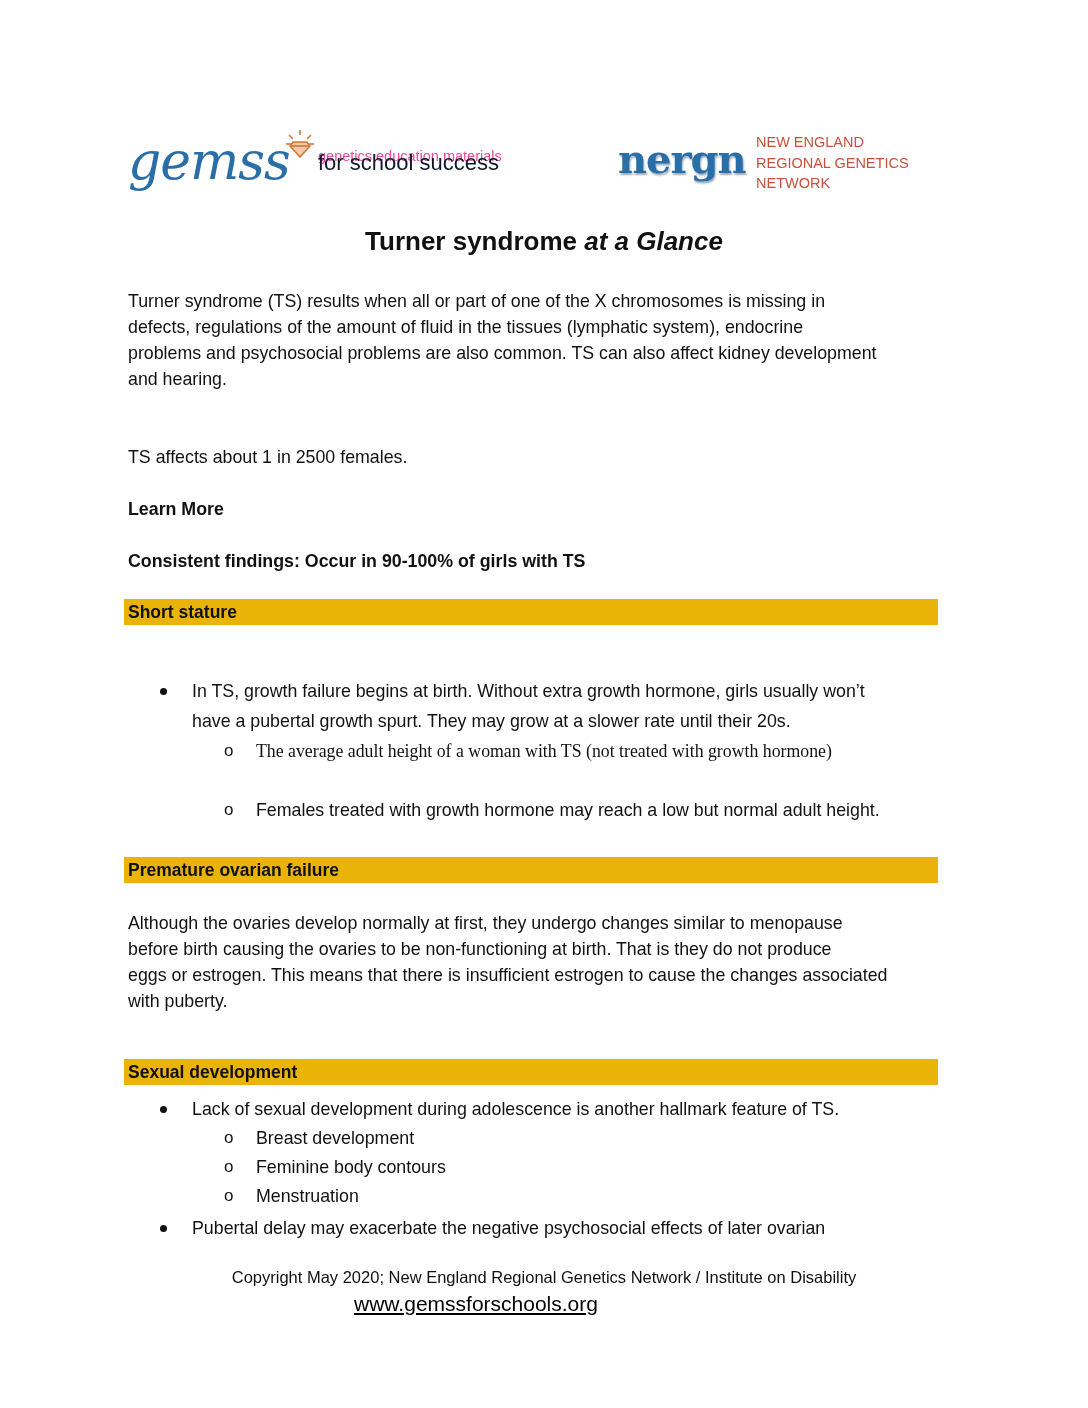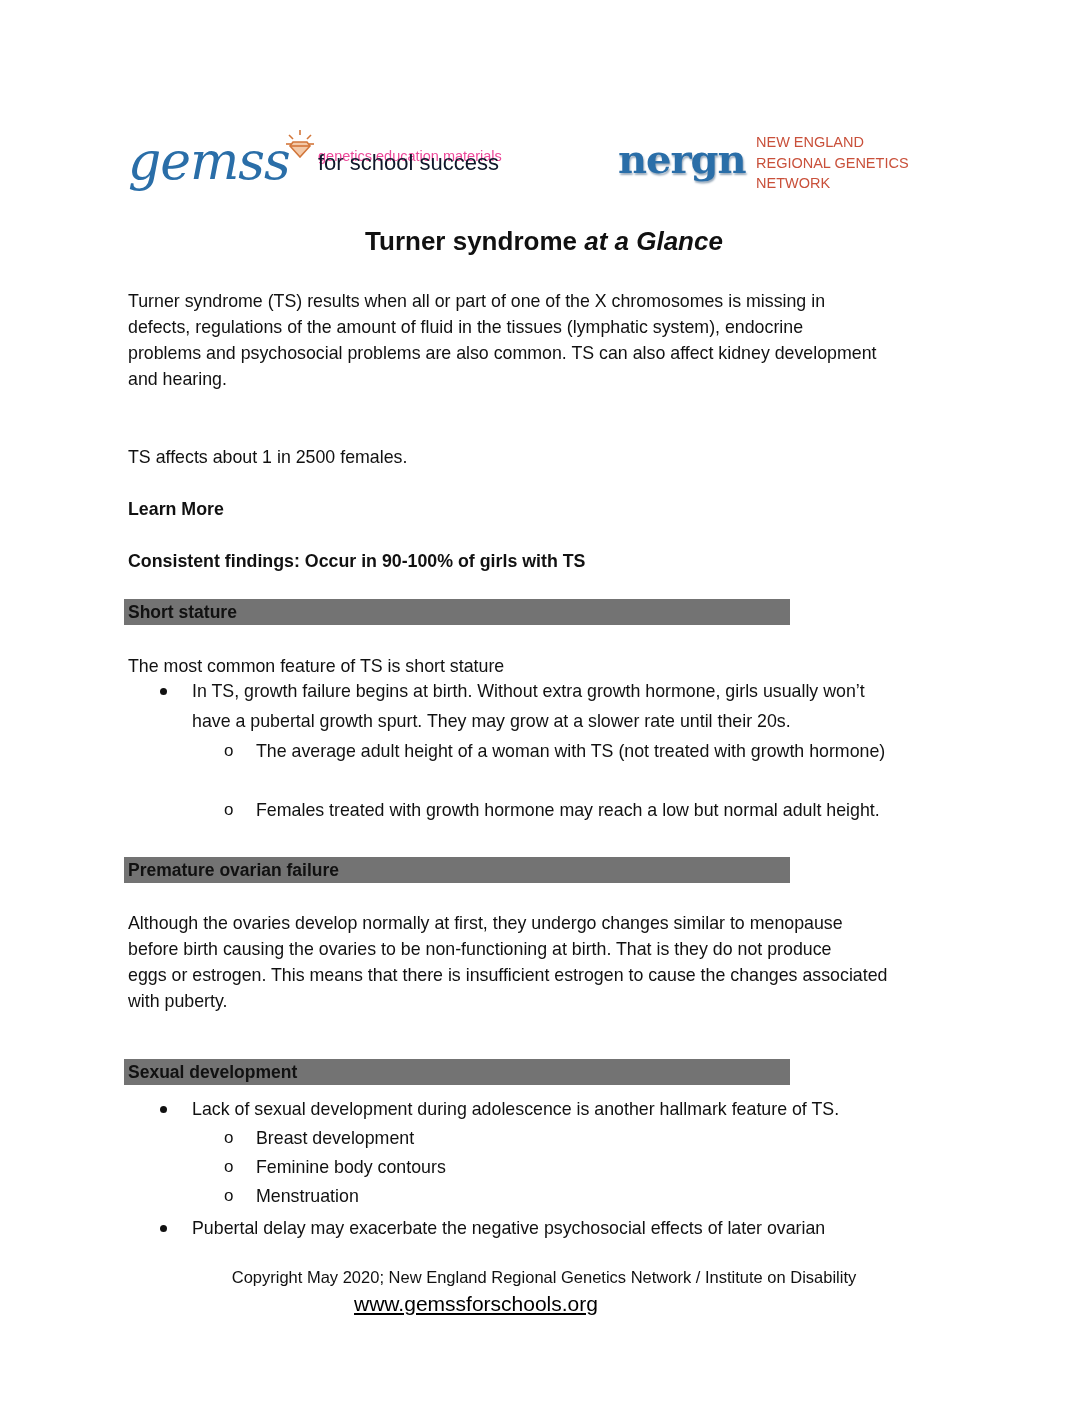--- a/index.html
+++ b/index.html
@@ -21,21 +21,21 @@
                 text-shadow:1px 2px 2px #9ab; }
   .nergn-lines { position:absolute; left:138px; top:2px; font-size:14.5px; color:#c9503a; line-height:20.5px; }
 
   .title { position:absolute; left:0; width:1088px; top:226px; text-align:center;
            font-size:26px; font-weight:bold; }
   .title em { font-style:italic; }
 
   .p { position:absolute; left:128px; width:830px; font-size:17.8px; line-height:26px; }
   .b { font-weight:bold; }
 
-  .band { position:absolute; left:124px; width:666px; height:26px; background:#737373; }
+  .band { position:absolute; left:124px; width:814px; height:26px; background:#eab308; }
   .band span { position:absolute; left:4px; top:2px; font-size:17.5px; font-weight:bold; line-height:22px; }
 
   .li { position:absolute; font-size:17.8px; line-height:29.5px; }
   .bullet { position:absolute; width:7px; height:7px; border-radius:50%; background:#111; }
   .circ { position:absolute; font-size:17px; }
 
   .footer { position:absolute; left:0; width:1088px; top:1268px; text-align:center; font-size:16.5px; }
   .footer-link { position:absolute; left:0; width:952px; top:1292px; text-align:center;
                  font-size:21px; color:#000000; text-decoration:underline; }
 </style>
@@ -79,30 +79,29 @@
     <div>and hearing.</div>
   </div>
 
   <div class="p" style="top:444px;">TS affects about 1 in 2500 females.</div>
   <div class="p b" style="top:496px;">Learn More</div>
   <div class="p b" style="top:548px;">Consistent findings: Occur in 90-100% of girls with TS</div>
 
   <div class="band" style="top:599px;">
     <span>Short stature</span>
   </div>
-  <div class="p" style="top:653px;">The most common feature of TS is short stature</div>
 
   <span class="bullet" style="left:160px; top:688px;"></span>
   <div class="li" style="left:192px; top:677px;">
     <div>In TS, growth failure begins at birth. Without extra growth hormone, girls usually won’t</div>
     <div>have a pubertal growth spurt. They may grow at a slower rate until their 20s.</div>
   </div>
 
   <span class="circ" style="left:224px; top:741px;">o</span>
-  <div class="li" style="left:256px; top:737px;">
+  <div class="li" style="left:256px; top:737px;font-family:Liberation Serif, serif;">
     <div>The average adult height of a woman with TS (not treated with growth hormone)</div>
   </div>
 
   <span class="circ" style="left:224px; top:800px;">o</span>
   <div class="li" style="left:256px; top:796px;">Females treated with growth hormone may reach a low but normal adult height.</div>
 
   <div class="band" style="top:857px;">
     <span>Premature ovarian failure</span>
   </div>
   <div class="p" style="top:910px;">

